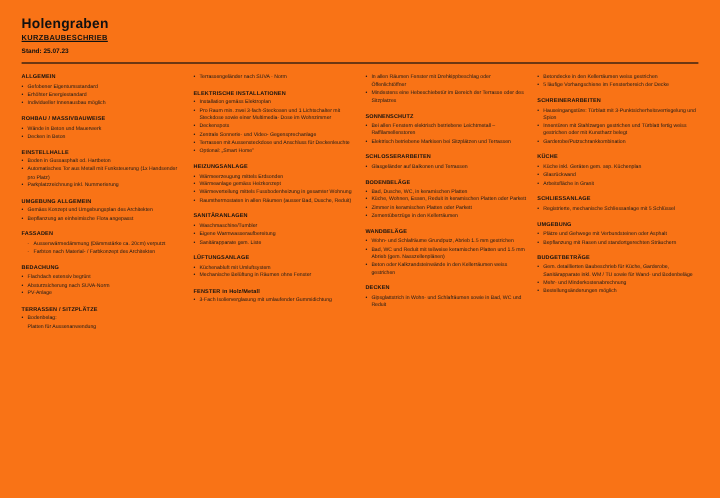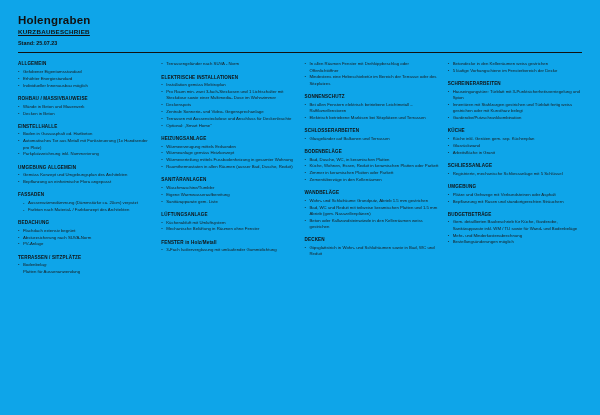--- a/index.html
+++ b/index.html
@@ -13,21 +13,21 @@
     font-family: "Liberation Sans", sans-serif;
     color: #1a1a1a;
     overflow: hidden;
   }
   .page {
     position: relative;
     width: 600px;
     height: 415px;
     box-sizing: border-box;
     padding: 14px 18px 10px 18px;
-    background: #0ea5e9;
+    background: #f97316;
   }
   .doc-title {
     font-size: 11.5px;
     font-weight: bold;
     letter-spacing: 0.2px;
     color: #111111;
     margin: 0 0 2px 0;
     line-height: 1.1;
   }
   .doc-subtitle {

